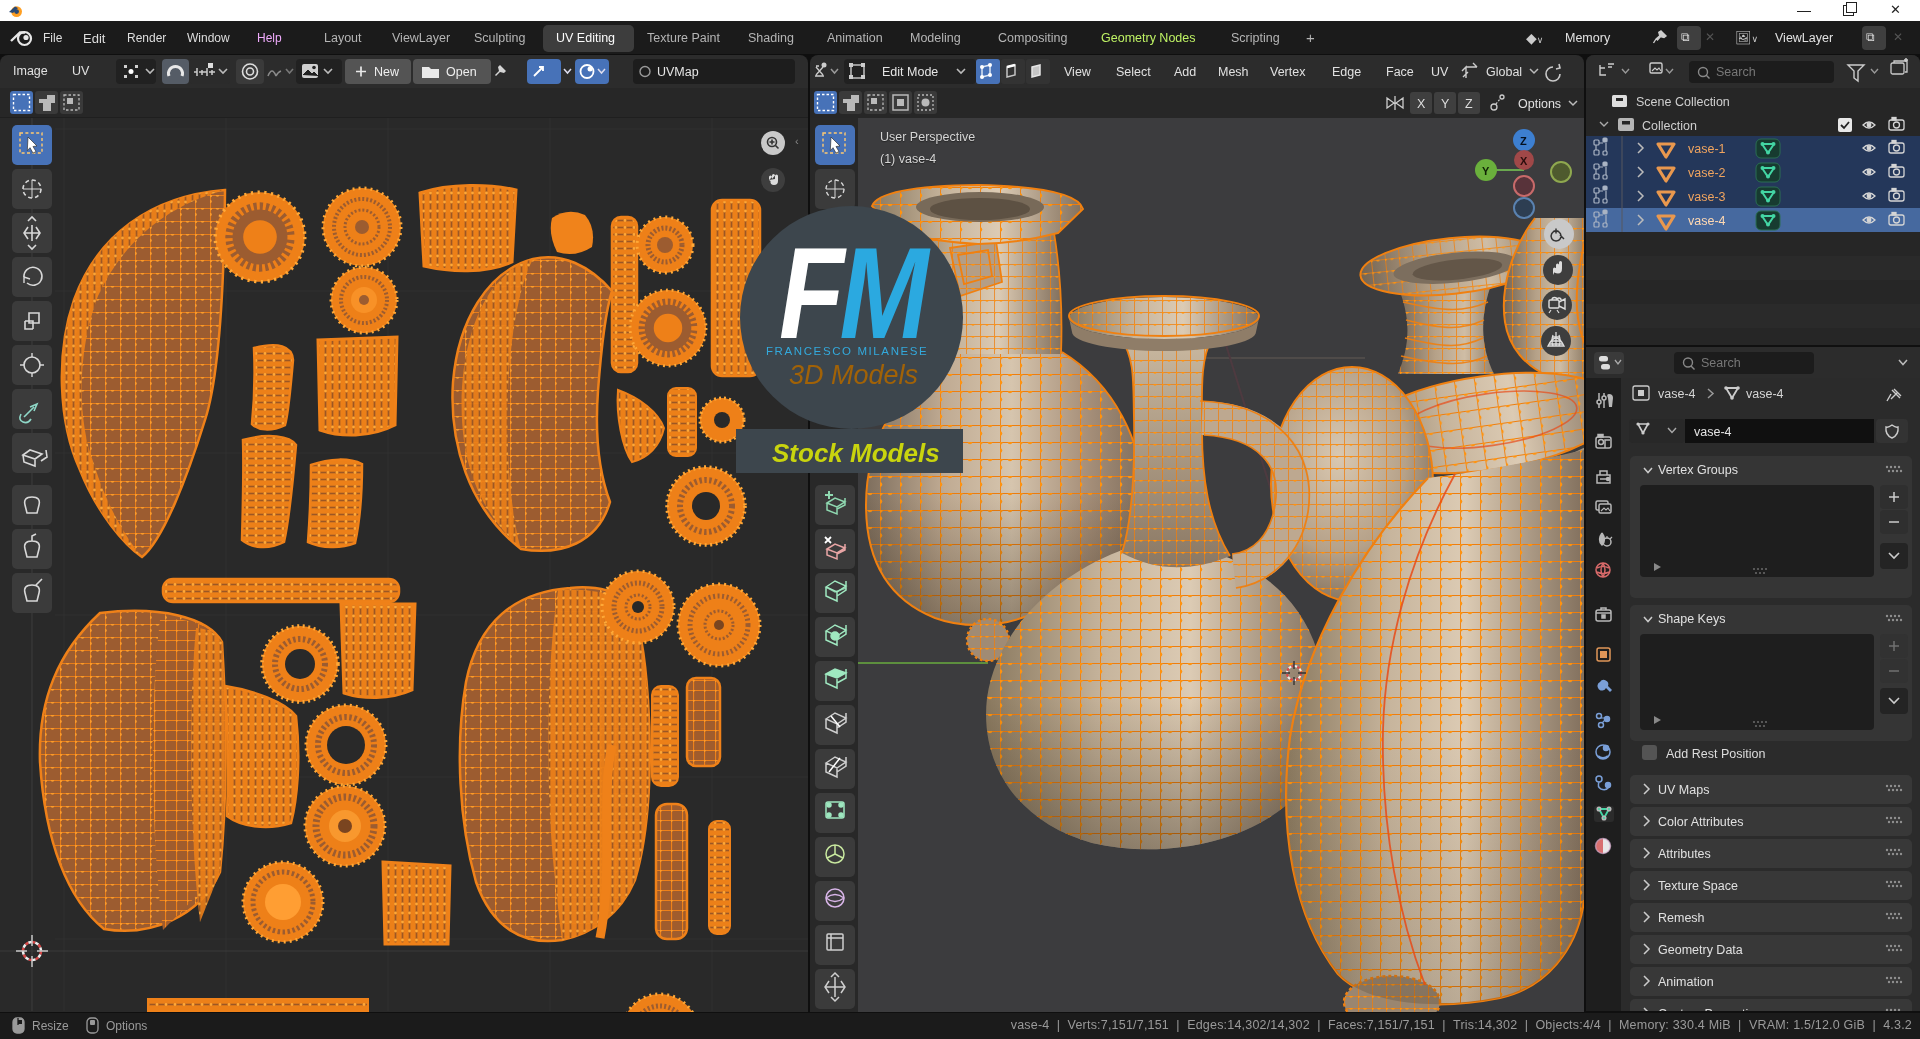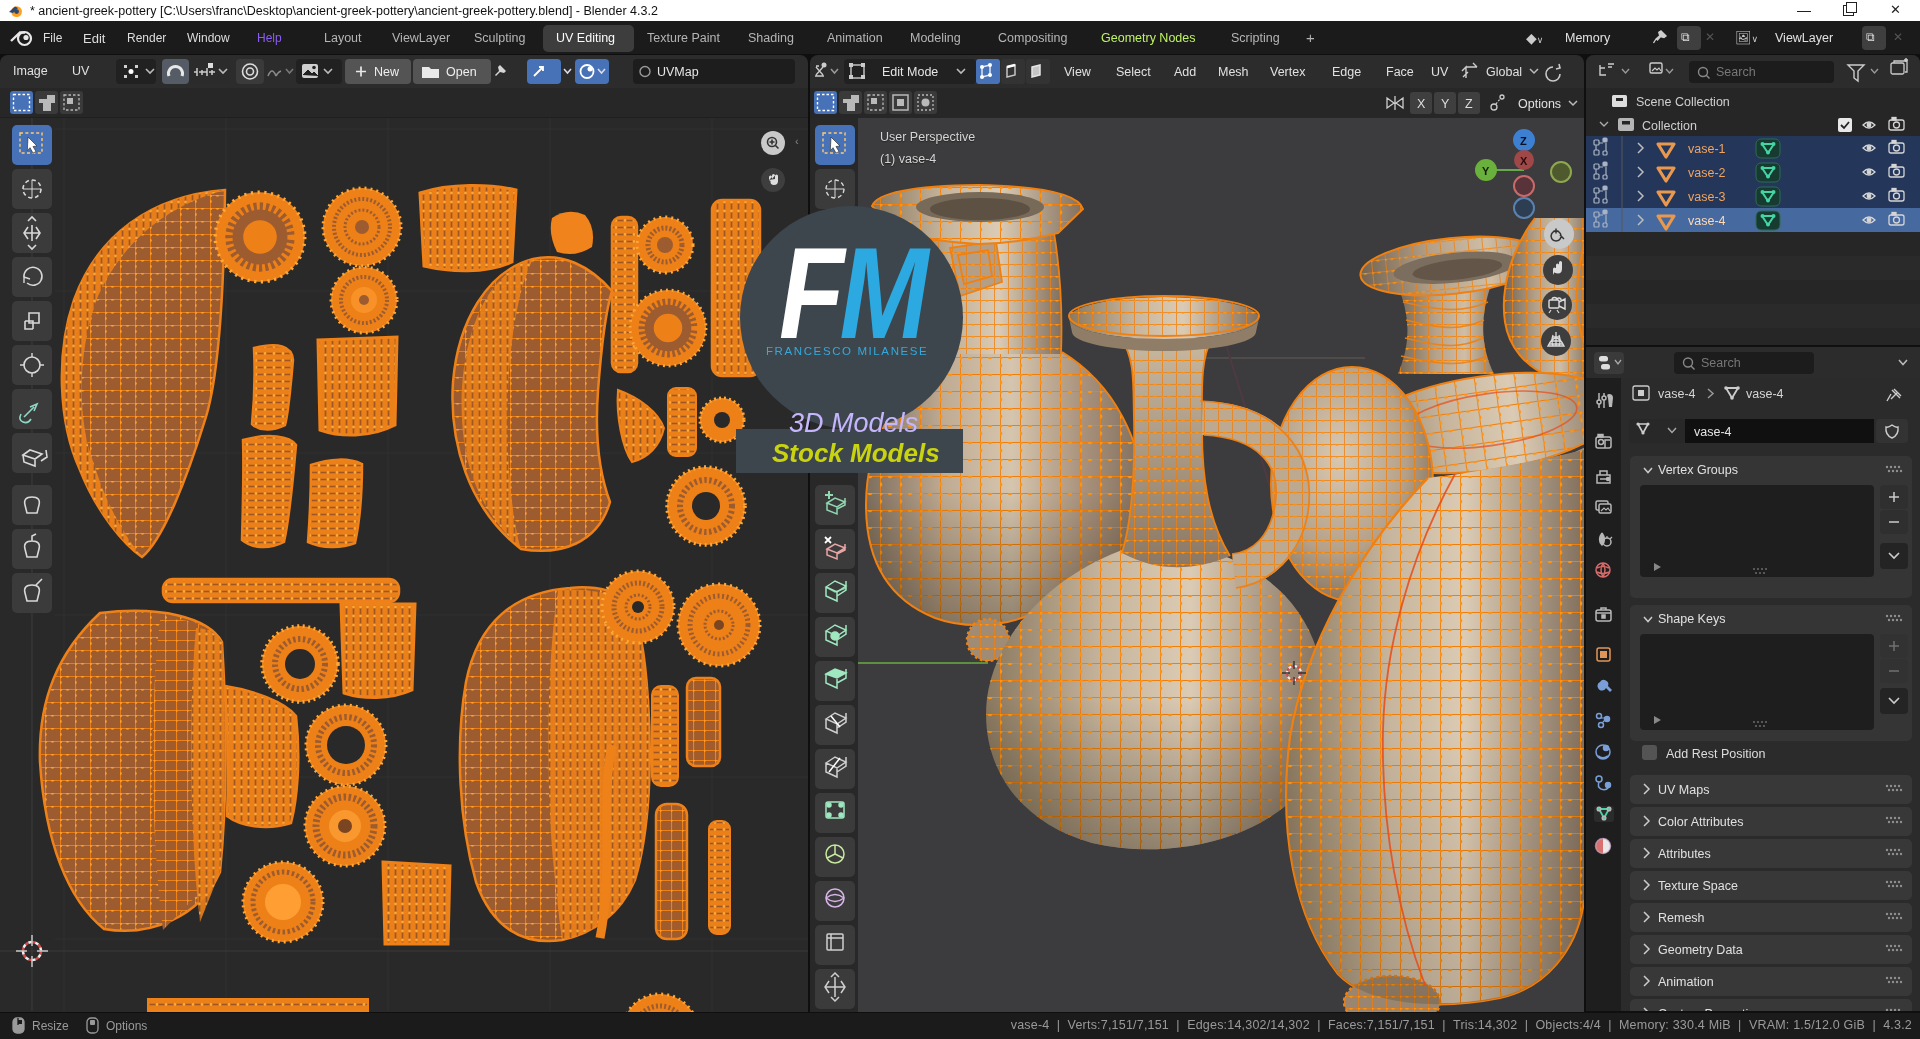--- a/index.html
+++ b/index.html
@@ -12,37 +12,36 @@
 </head>
 <body>
 <div id="app">
 
 <div class="abs" style="left:0;top:0;width:1920px;height:21px;background:#ffffff;"></div>
 <svg class="abs" style="left:8px;top:3px" width="15" height="15" viewBox="0 0 15 15">
   <circle cx="8.6" cy="8.6" r="5.4" fill="#ff9f22"></circle>
   <circle cx="8.6" cy="8.6" r="2.4" fill="#2a4a75"></circle>
   <path d="M1 9 L7 3.5 L10 5 L5 10 Z" fill="#2a4a75"></path>
 </svg>
-<div class="txt" style="left:30px;top:4px;font-size:12.5px;color:#111;">* ancient-greek-pottery [C:\Users\franc\Desktop\ancient-greek-pottery\ancient-greek-pottery.blend] - Blender 4.3.2</div>
 <div class="txt" style="left:1797px;top:2px;font-size:14px;color:#222;">—</div>
 <div class="abs" style="left:1843px;top:5px;width:9px;height:9px;border:1.3px solid #222;"></div>
 <div class="abs" style="left:1846px;top:2px;width:9px;height:9px;border:1.3px solid #222;background:#fff;"></div>
 <div class="txt" style="left:1890px;top:2px;font-size:13px;color:#222;">✕</div>
 
 <div class="abs" style="left:0;top:21px;width:1920px;height:33px;background:#1b1b1b;"></div>
 <svg class="abs" style="left:10px;top:28px" width="24" height="19" viewBox="0 0 24 19">
   <circle cx="14.5" cy="10.5" r="6.5" fill="none" stroke="#e8e8e8" stroke-width="2.2"></circle>
   <circle cx="16" cy="9.5" r="2.6" fill="#e8e8e8"></circle>
   <path d="M1 13 L10 4.5 L15 4.5" fill="none" stroke="#e8e8e8" stroke-width="2.4"></path>
 </svg>
 <div class="txt" style="left:43px;top:31px;font-size:12px;color:#dedede;">File</div>
 <div class="txt" style="left:83px;top:31px;font-size:13px;color:#dedede;">Edit</div>
 <div class="txt" style="left:127px;top:31px;font-size:12px;color:#dedede;">Render</div>
 <div class="txt" style="left:187px;top:31px;font-size:12px;color:#dedede;">Window</div>
-<div class="txt" style="left:257px;top:31px;font-size:12px;color:#8b5cf6;">Help</div>
+<div class="txt" style="left:257px;top:31px;font-size:12px;color:#f0abfc;">Help</div>
 <div class="abs" style="left:543px;top:25px;width:91px;height:27px;background:#3d3d3d;border-radius:5px;"></div>
 <div class="txt" style="left:324px;top:31px;font-size:12.5px;color:#b5b5b5;">Layout</div>
 <div class="txt" style="left:392px;top:31px;font-size:12.5px;color:#b5b5b5;">ViewLayer</div>
 <div class="txt" style="left:474px;top:31px;font-size:12.5px;color:#b5b5b5;">Sculpting</div>
 <div class="txt" style="left:556px;top:31px;font-size:12.5px;color:#fbfbfb;">UV Editing</div>
 <div class="txt" style="left:647px;top:31px;font-size:12.5px;color:#b5b5b5;">Texture Paint</div>
 <div class="txt" style="left:748px;top:31px;font-size:12.5px;color:#b5b5b5;">Shading</div>
 <div class="txt" style="left:827px;top:31px;font-size:12.5px;color:#b5b5b5;">Animation</div>
 <div class="txt" style="left:910px;top:31px;font-size:12.5px;color:#b5b5b5;">Modeling</div>
 <div class="txt" style="left:998px;top:31px;font-size:12.5px;color:#b5b5b5;">Compositing</div>
@@ -1045,16 +1044,16 @@
  <text x="20" y="13" font-size="12" fill="#9a9a9a">Resize</text>
  <text x="94" y="13" font-size="12" fill="#9a9a9a">Options</text>
  </svg>
 
 <div class="txt" style="right:8px;top:1018px;font-size:12.5px;color:#9a9a9a;letter-spacing:.2px;">vase-4&nbsp;&nbsp;|&nbsp;&nbsp;Verts:7,151/7,151&nbsp;&nbsp;|&nbsp;&nbsp;Edges:14,302/14,302&nbsp;&nbsp;|&nbsp;&nbsp;Faces:7,151/7,151&nbsp;&nbsp;|&nbsp;&nbsp;Tris:14,302&nbsp;&nbsp;|&nbsp;&nbsp;Objects:4/4&nbsp;&nbsp;|&nbsp;&nbsp;Memory: 330.4 MiB&nbsp;&nbsp;|&nbsp;&nbsp;VRAM: 1.5/12.0 GiB&nbsp;&nbsp;|&nbsp;&nbsp;4.3.2</div>
 
 <div class="abs" style="left:736px;top:429px;width:227px;height:44px;background:#3d464d;"></div>
 <div class="abs" style="left:740px;top:206px;width:223px;height:223px;border-radius:50%;background:#3d464d;"></div>
 <div class="txt" style="left:779px;top:230px;font-size:107px;font-style:italic;font-weight:600;color:#ffffff;line-height:1;letter-spacing:-5px;transform:scaleY(1.205);transform-origin:top left;">F<span style="color:#2ba9e0">M</span></div>
 <div class="txt" style="left:766px;top:345px;font-size:11.5px;letter-spacing:1.6px;color:#33a9dc;">FRANCESCO MILANESE</div>
-<div class="txt" style="left:789px;top:360px;font-size:27px;font-style:italic;color:#c4b5fd;margin-top:48px;">3D Models</div>
+<div class="txt" style="left:789px;top:360px;font-size:27px;font-style:italic;color:#a16207;">3D Models</div>
 <div class="txt" style="left:772px;top:438px;font-size:26px;font-style:italic;font-weight:bold;color:#c9d40e;">Stock Models</div>
 
 </div>
 
 </body></html>

